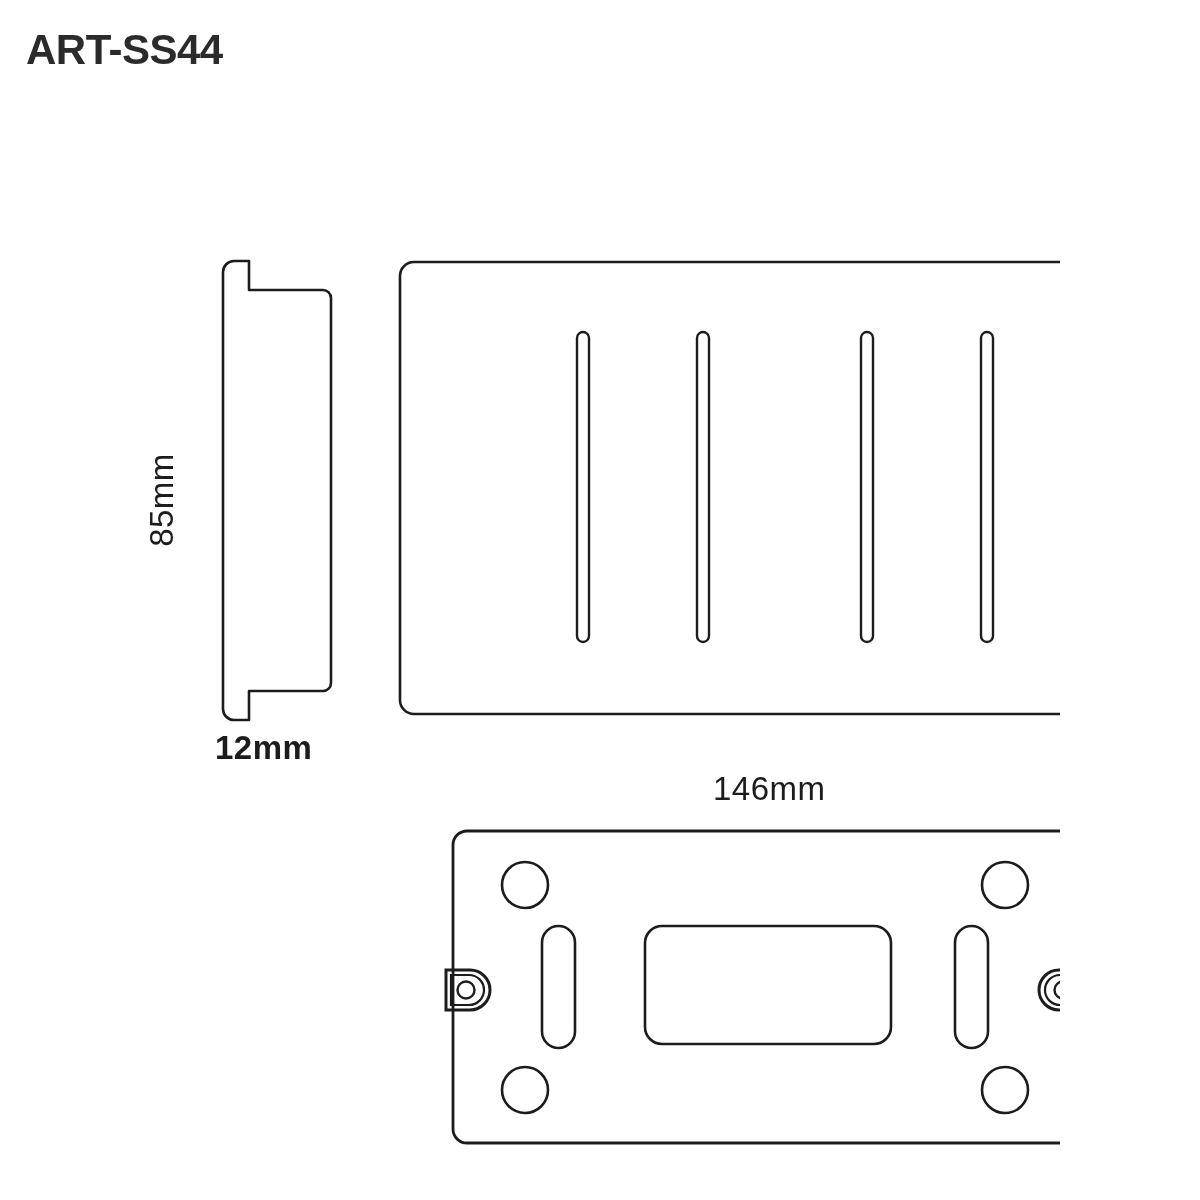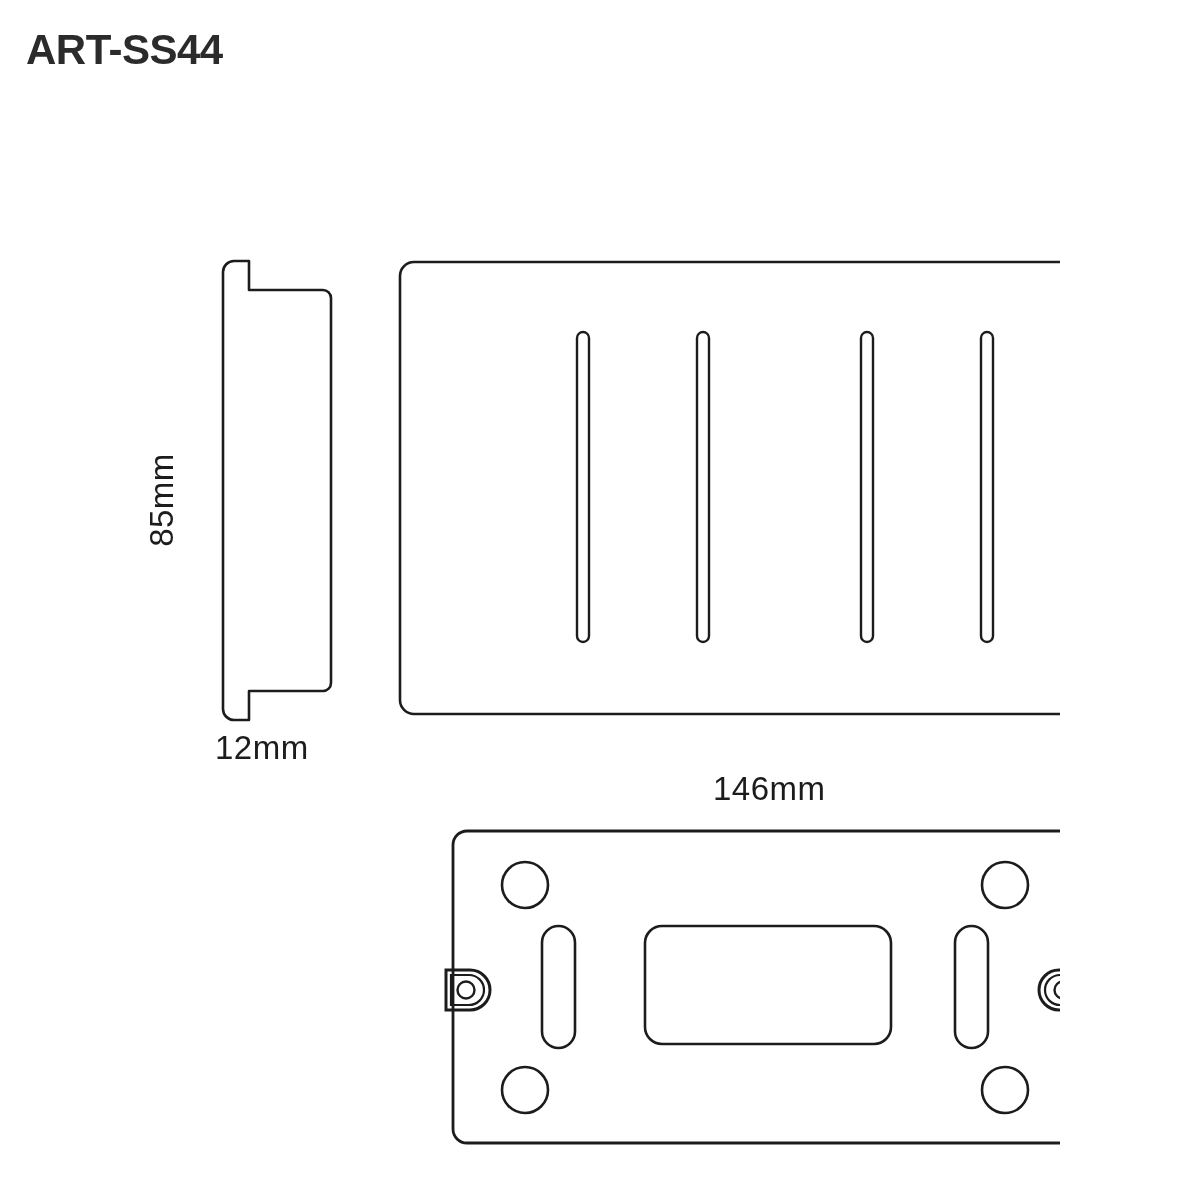--- a/index.html
+++ b/index.html
@@ -49,20 +49,21 @@
     left: 143px;
     top: 420px;
     width: 160px;
     text-align: center;
     transform: rotate(-90deg);
     transform-origin: 80px 80px;
   }
   .dim-thickness {
     left: 215px;
     top: 729px;
+    font-weight: bold;
   }
   .dim-width {
     left: 713px;
     top: 729px;
     margin-top: 41px;
   }
 </style>
 </head>
 <body>
 

